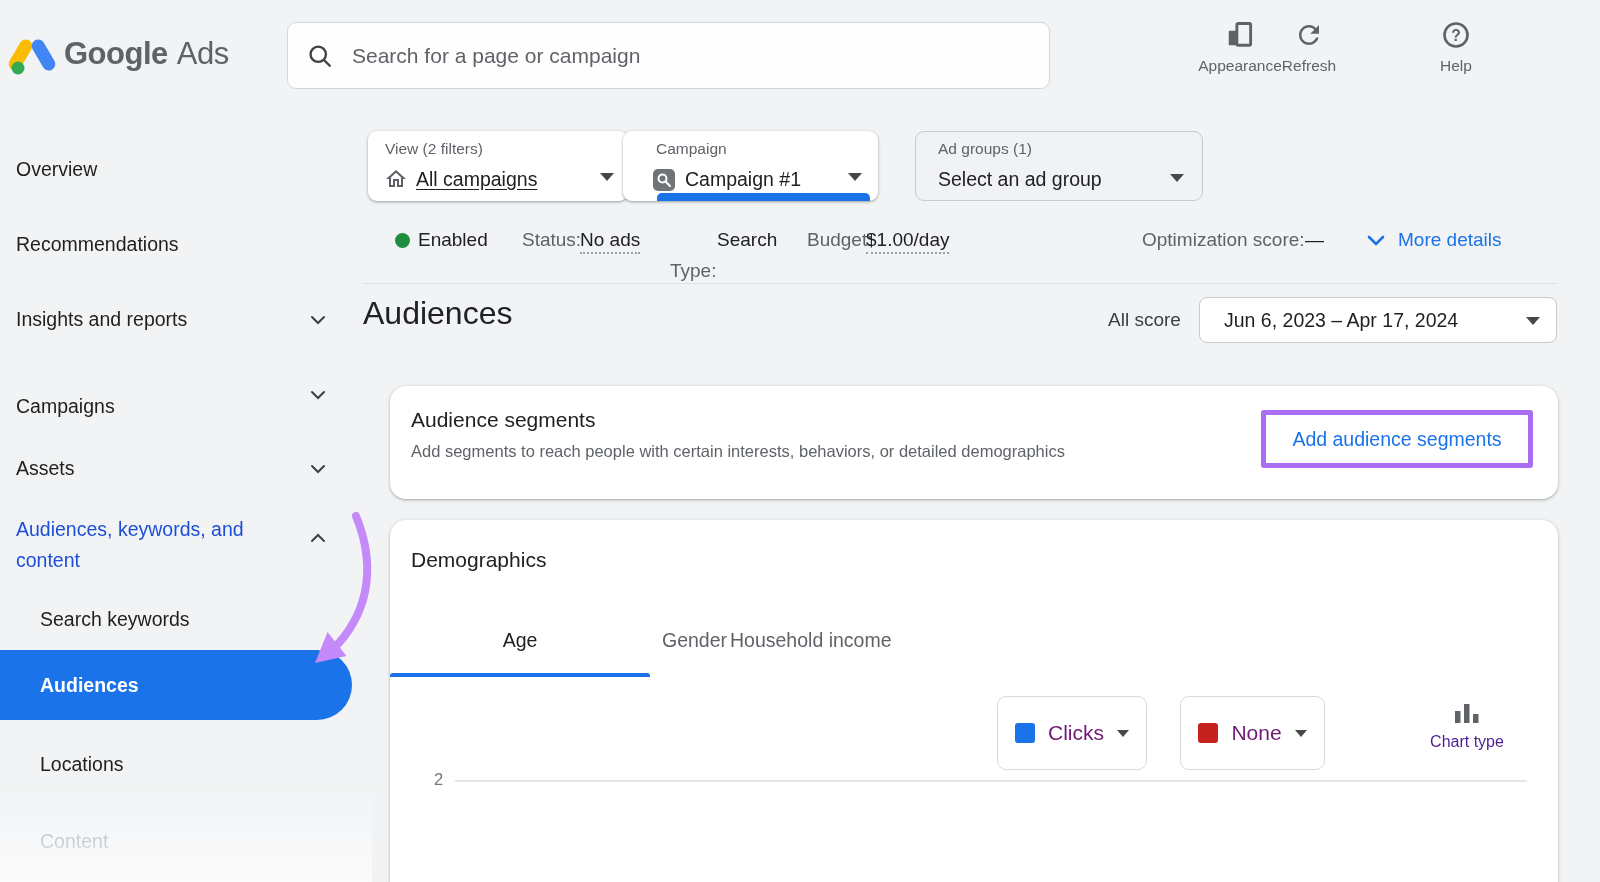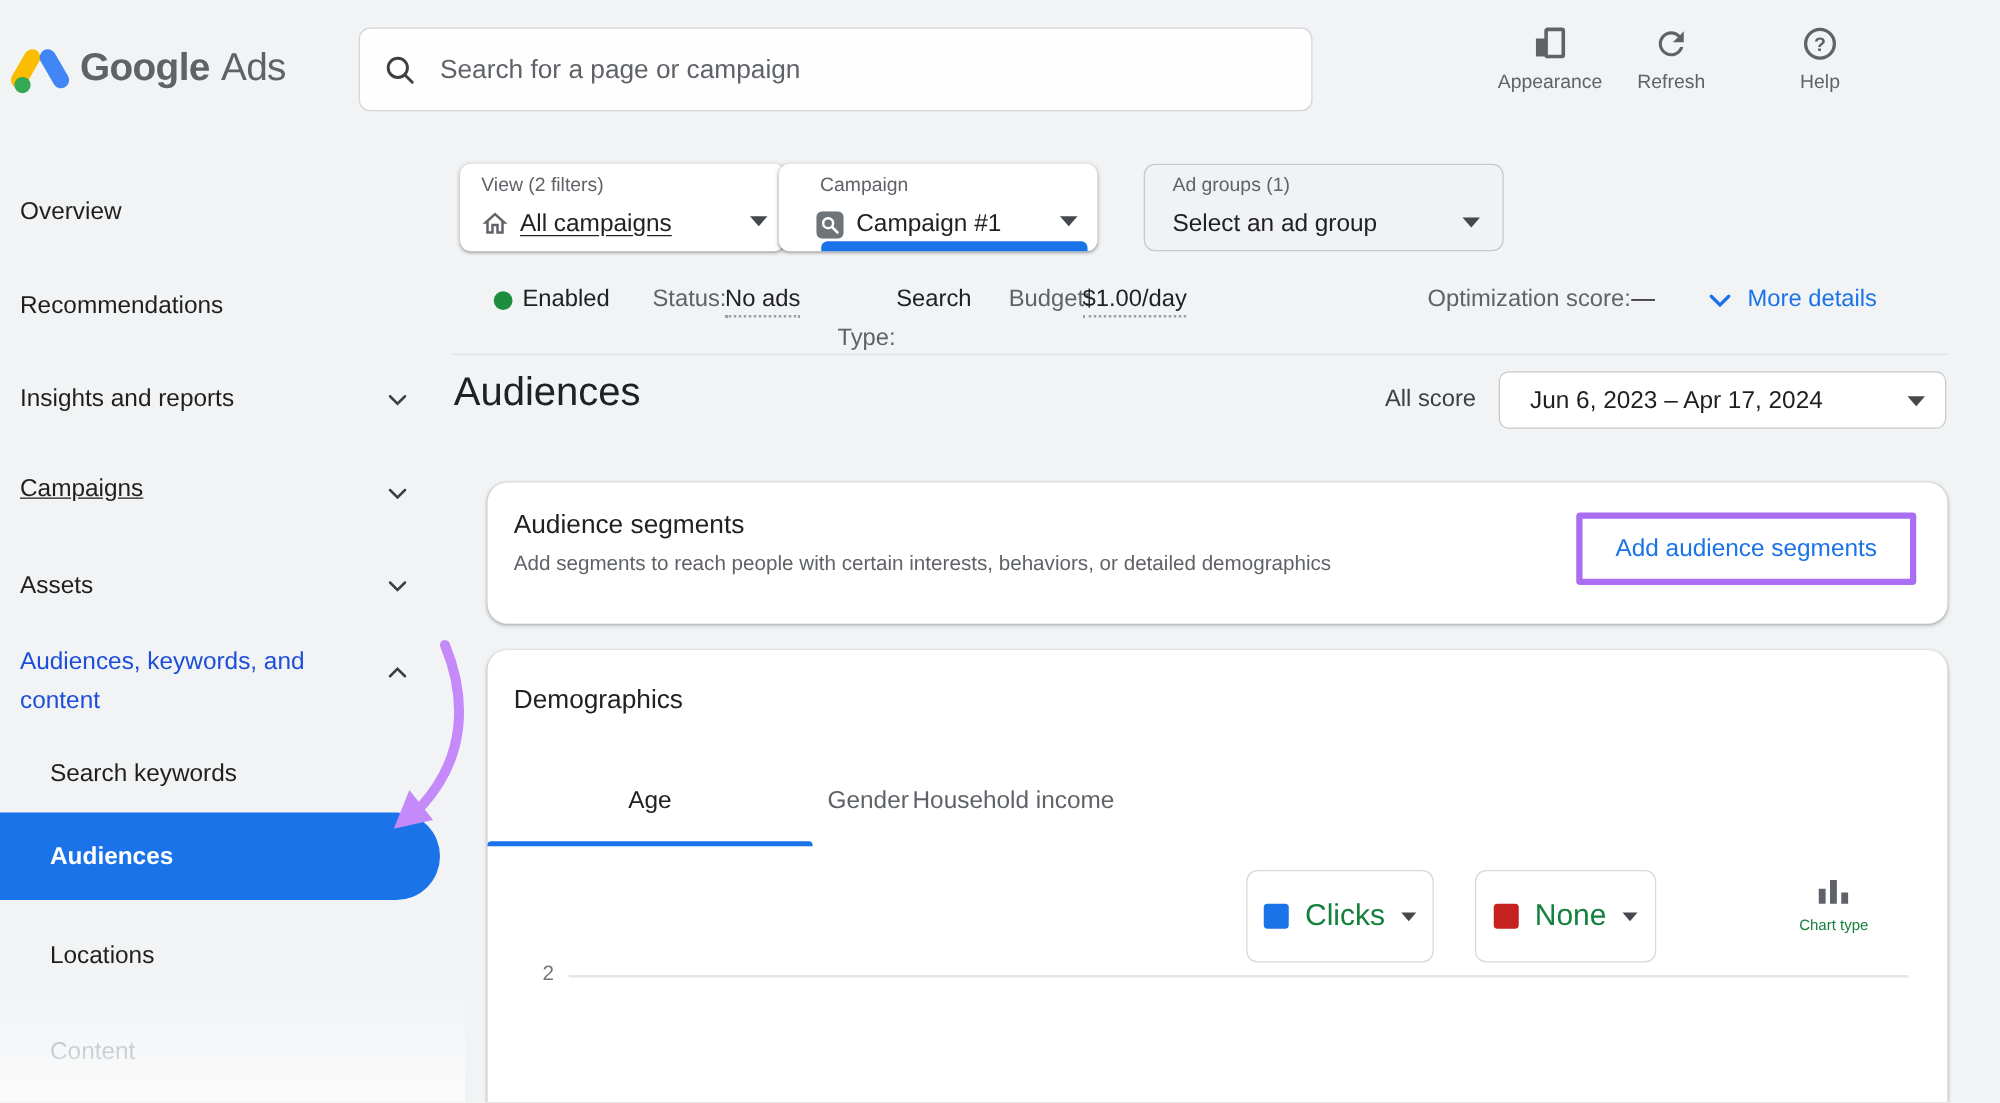--- a/index.html
+++ b/index.html
@@ -55,24 +55,24 @@
   .seg-sub { position:absolute; left:21px; top:56px; font-size:16.5px; color:#5f6368; }
   .annbox { position:absolute; left:871px; top:24px; width:272px; height:58px; border:5px solid #a96ef2; border-radius:3px; display:flex; align-items:center; justify-content:center; }
   .annbox span { font-size:19.5px; font-weight:500; color:#1a73e8; cursor:pointer; white-space:nowrap; }
 
   .demo-title { position:absolute; left:21px; top:28px; font-size:21px; font-weight:500; color:#202124; }
   .tab { position:absolute; top:109px; font-size:19.5px; color:#5f6368; cursor:pointer; white-space:nowrap; }
   .tab.active { color:#202124; font-weight:500; }
   .tabline { position:absolute; left:0; top:153px; width:260px; height:4px; background:#1a73e8; border-radius:3px 3px 0 0; }
   .selbtn { position:absolute; top:176px; height:74px; background:#fff; border:1.3px solid #d7dadd; border-radius:9px; display:flex; align-items:center; justify-content:center; gap:13px; cursor:pointer; }
   .swatch { width:20px; height:20px; border-radius:3px; }
-  .selbtn .lbl { font-size:24px; color:#15803d; }
+  .selbtn .lbl { font-size:21px; color:#701a75; }
   .selbtn .caret { border-left-width:6px; border-right-width:6px; border-top-width:7px; }
   .charttype { position:absolute; left:1022px; top:180px; width:110px; display:flex; flex-direction:column; align-items:center; gap:6px; cursor:pointer; }
-  .charttype .lbl { font-size:12px; font-weight:500; color:#15803d; }
+  .charttype .lbl { font-size:16px; font-weight:500; color:#4c1d95; }
   .ytick { position:absolute; left:44px; top:250px; font-size:16.5px; color:#757575; }
   .gridline { position:absolute; left:65px; top:260px; width:1072px; height:1.5px; background:#e4e6e9; }
 </style>
 </head>
 <body>
 
 <div class="screen">
 
   <svg class="abs" style="left:8px; top:30px;" width="48" height="48" viewBox="0 0 48 48">
     <rect x="6" y="8" width="13" height="34" rx="6.5" fill="#fbbc04" transform="rotate(30 12.5 25)"></rect>
@@ -89,41 +89,41 @@
     <input type="text" placeholder="Search for a page or campaign" style="">
   </div>
 
   <div class="abs topaction" style="left:1188px; width:104px;">
     <svg width="30" height="30" viewBox="0 0 24 24">
         <rect x="9.5" y="2.8" width="11" height="17.4" rx="1" fill="none" stroke="#5f6368" stroke-width="2.3"></rect>
         <rect x="3" y="8.6" width="6.4" height="11.6" rx="0.5" fill="#5f6368"></rect>
       </svg>
     <span class="lbl">Appearance</span>
   </div>
-  <div class="abs topaction" style="left:1300px; width:74px;text-align:right;">
+  <div class="abs topaction" style="left:1272px; width:74px;text-align:right;">
     <svg width="30" height="30" viewBox="0 0 24 24">
         <path fill="#5f6368" d="M17.65 6.35C16.2 4.9 14.21 4 12 4c-4.42 0-7.99 3.58-7.99 8s3.57 8 7.99 8c3.73 0 6.84-2.55 7.73-6h-2.08c-.82 2.33-3.04 4-5.65 4-3.31 0-6-2.69-6-6s2.69-6 6-6c1.66 0 3.14.69 4.22 1.78L13 11h7V4l-2.35 2.35z"></path>
       </svg>
     <span class="lbl">Refresh</span>
   </div>
   <div class="abs topaction" style="left:1428px; width:56px;">
     <svg width="30" height="30" viewBox="0 0 24 24">
         <circle cx="12" cy="12" r="9.2" fill="none" stroke="#5f6368" stroke-width="2.1"></circle>
         <text x="12" y="16.4" text-anchor="middle" font-size="12.5" font-weight="700" fill="#5f6368" font-family="Liberation Sans, sans-serif">?</text>
       </svg>
     <span class="lbl">Help</span>
   </div>
 
   <div class="abs navitem" style="top:158px;">Overview</div>
   <div class="abs navitem" style="top:233px;">Recommendations</div>
   <div class="abs navitem" style="top:308px;">Insights and reports</div>
   <svg class="abs navchev" style="top:315px;" width="16" height="10" viewBox="0 0 16 10">
       <polyline points="2,2 8,8 14,2" fill="none" stroke="#3c4043" stroke-width="2" stroke-linecap="round"></polyline>
     </svg>
-  <div class="abs navitem" style="top:380px;text-decoration:underline;">Campaigns</div>
+  <div class="abs navitem" style="top:395px;">Campaigns</div>
   <svg class="abs navchev" style="top:390px;" width="16" height="10" viewBox="0 0 16 10">
       <polyline points="2,2 8,8 14,2" fill="none" stroke="#3c4043" stroke-width="2" stroke-linecap="round"></polyline>
     </svg>
   <div class="abs navitem" style="top:457px;">Assets</div>
   <svg class="abs navchev" style="top:464px;" width="16" height="10" viewBox="0 0 16 10">
       <polyline points="2,2 8,8 14,2" fill="none" stroke="#3c4043" stroke-width="2" stroke-linecap="round"></polyline>
     </svg>
   <div class="abs navgroup" style="top:514px;">Audiences, keywords, and content</div>
   <svg class="abs navchev" style="top:533px;" width="16" height="10" viewBox="0 0 16 10">
       <polyline points="2,8 8,2 14,8" fill="none" stroke="#3c4043" stroke-width="2" stroke-linecap="round"></polyline>

